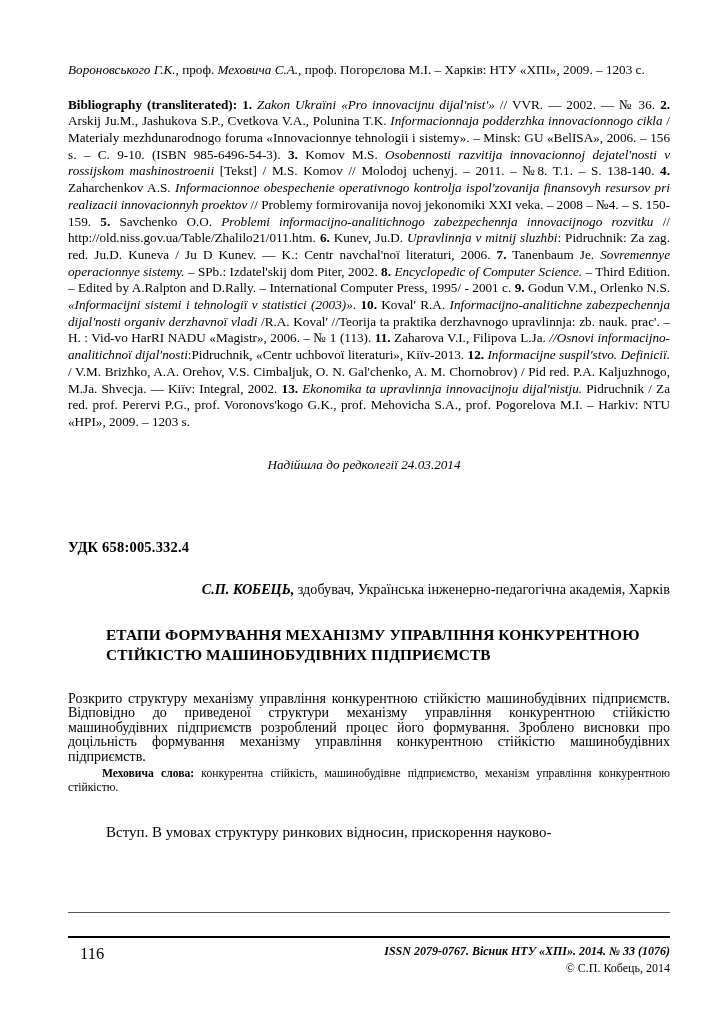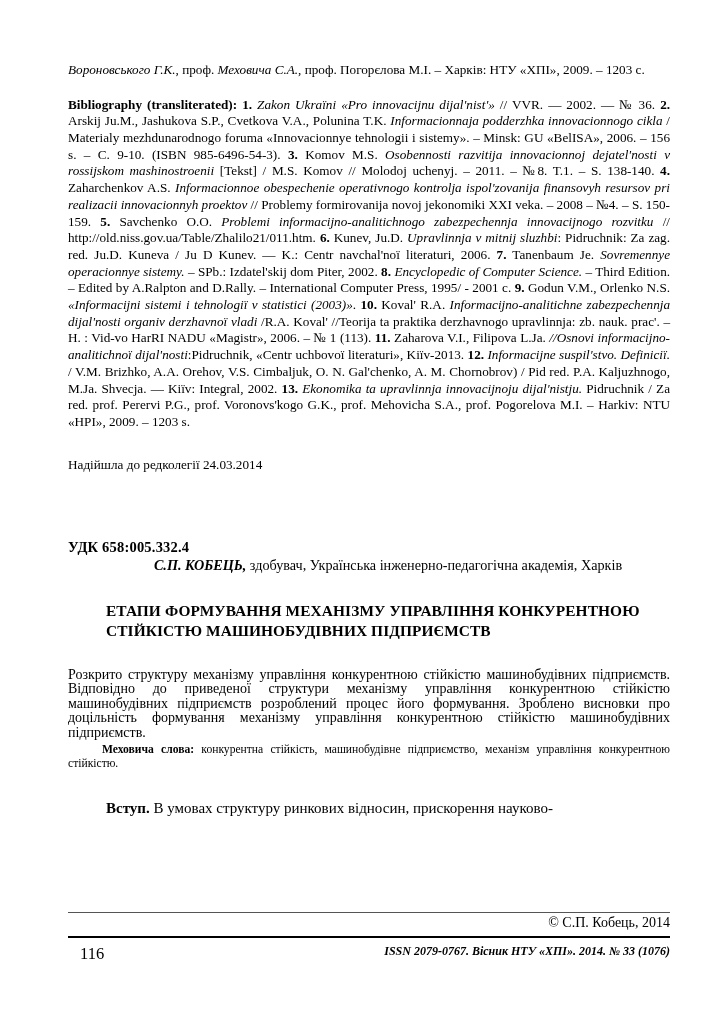--- a/index.html
+++ b/index.html
@@ -36,38 +36,40 @@
     margin-bottom: 18px;
   }
   .bib {
     font-size: 13.2px;
     line-height: 16.7px;
   }
   .b { font-weight: bold; }
   .i { font-style: italic; }
 
   .received {
-    text-align: left;
+    text-align: center;
+    font-style: italic;
     font-size: 13.2px;
     margin-top: 26px;
     padding-right: 10px;
   }
 
   .udk {
     font-weight: bold;
     font-size: 14.5px;
     margin-top: 66px;
     letter-spacing: 0.2px;
   }
 
   .author {
+    margin-top: 24px;
     padding-left: 38px;
     font-size: 14.2px;
     line-height: 19px;
-    text-align: center;
+    text-align: right;
   }
   .author .name {
     font-weight: bold;
     font-style: italic;
   }
 
   .title {
     margin-top: 26px;
     padding-left: 38px;
     font-weight: bold;
@@ -90,36 +92,36 @@
     text-indent: 34px;
   }
   .keywords .kw-label { font-weight: bold; }
 
   .intro {
     margin-top: 26px;
     padding-left: 38px;
     font-size: 15px;
     line-height: 20px;
   }
-  .intro .intro-label { font-weight: bold; margin-top: 28px; }
+  .intro .intro-label { font-weight: normal; margin-top: 28px; }
 
   
   .rule-thin {
     position: absolute;
     left: 68px;
     right: 52px;
     top: 912px;
     border-top: 1px solid #555;
     height: 0;
   }
   .copyright {
     position: absolute;
     right: 52px;
-    top: 915px;
-    font-size: 14px;
+    top: 961px;
+    font-size: 12px;
   }
   .rule-thick {
     position: absolute;
     left: 68px;
     right: 52px;
     top: 936px;
     border-top: 2.2px solid #000;
     height: 0;
   }
   .footer-row {

